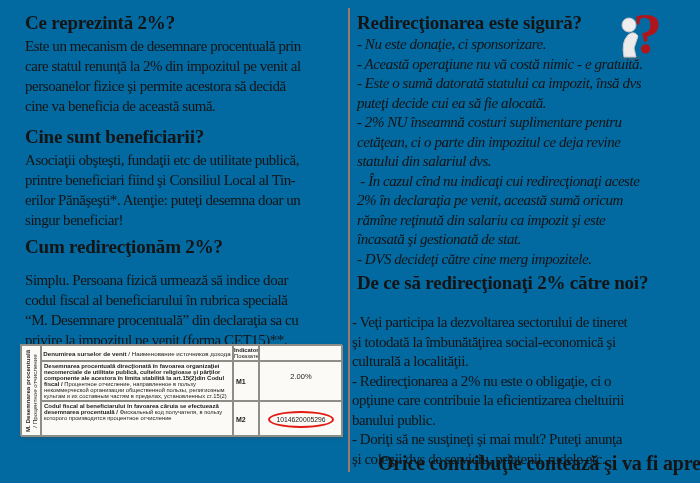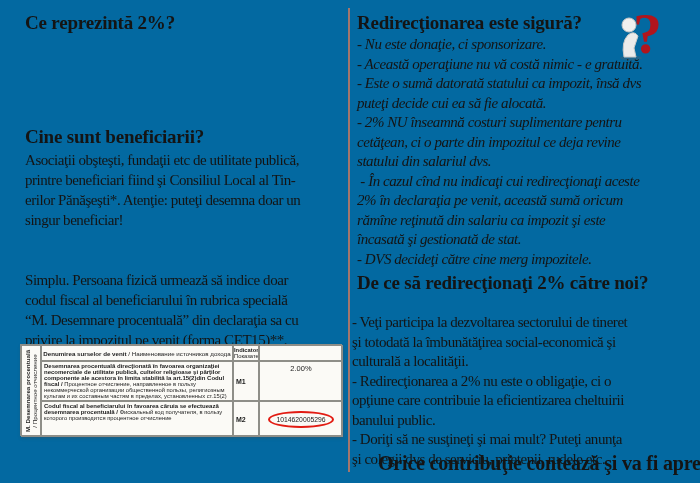--- a/index.html
+++ b/index.html
@@ -21,41 +21,46 @@
   .scan .cell{border:0.5px solid #8e8e88;box-sizing:border-box;overflow:hidden;position:relative;}
   .side-label{grid-row:1 / span 3;}
   .side-label .rot{position:absolute;left:50%;top:50%;transform:translate(-50%,-50%) rotate(-90deg);
         white-space:nowrap;font-size:6.2px;line-height:6.5px;text-align:center;}
   .side-label .rot b{display:block;}
   .hdr-src{display:flex;align-items:center;justify-content:center;font-size:6.2px;text-align:center;}
   .hdr-ind{font-size:5.8px;line-height:6.4px;text-align:center;padding-top:1px;font-weight:bold;}
   .lbl{padding:1px 2px;font-size:5.8px;line-height:6px;}
   .lbl b{font-size:6px;}
   .code{display:flex;align-items:center;font-weight:bold;font-size:7px;padding-left:2px;}
-  .val1{font-size:7.5px;text-align:center;padding-top:2px;}
+  .val1{font-size:7.5px;text-align:center;padding-top:10px;}
   .val2{display:flex;align-items:center;justify-content:center;}
   .ellipse{display:inline-block;border:2px solid #e21b12;border-radius:50%;padding:3px 6px;font-size:6.8px;line-height:7px;}
 
   .qicon{position:absolute;left:617px;top:4px;width:52px;height:58px;}
 </style>
 </head>
 <body>
 
 <div class="page">
 
   <div class="divider"></div>
 
   <h2 class="hd abs" style="left:25px;top:12px;">Ce reprezintă 2%?</h2>
+  <div class="lines abs" style="left:25px;top:36px;">Este un mecanism de desemnare procentuală prin
+care statul renunţă la 2% din impozitul pe venit al
+persoanelor fizice şi permite acestora să decidă
+cine va beneficia de această sumă.</div>
 
   <h2 class="hd abs" style="left:25px;top:126px;">Cine sunt beneficiarii?</h2>
   <div class="lines abs" style="left:25px;top:150px;">Asociaţii obşteşti, fundaţii etc de utilitate publică,
 printre beneficiari fiind şi Consiliul Local al Tin-
 erilor Pănăşeşti*. Atenţie: puteţi desemna doar un
 singur beneficiar!</div>
 
+  <h2 class="hd abs" style="left:25px;top:236px;">Cum redirecţionăm 2%?</h2>
   <div class="lines abs" style="left:25px;top:270px;">Simplu. Persoana fizică urmează să indice doar
 codul fiscal al beneficiarului în rubrica specială
 “M. Desemnare procentuală” din declaraţia sa cu
 privire la impozitul pe venit (forma CET15)**.</div>
 
   <div class="scan">
     <div class="cell side-label">
       <div class="rot">
         <b>M. Desemnarea procentuală</b>
         <span>/ Процентное отчисление</span>

